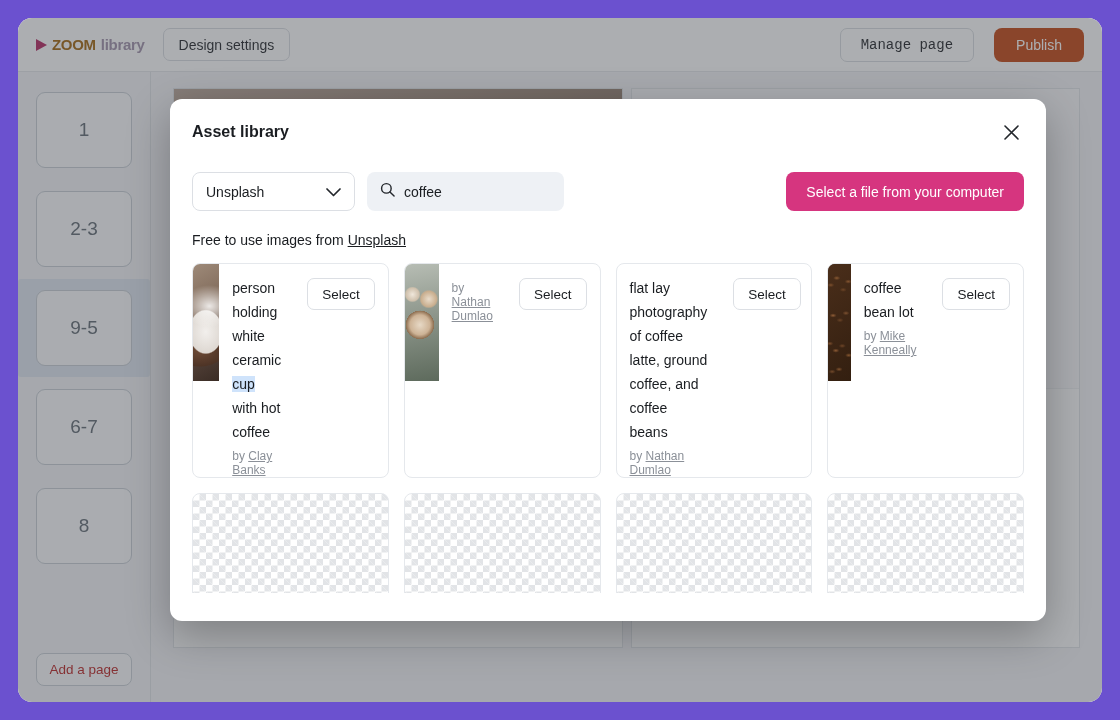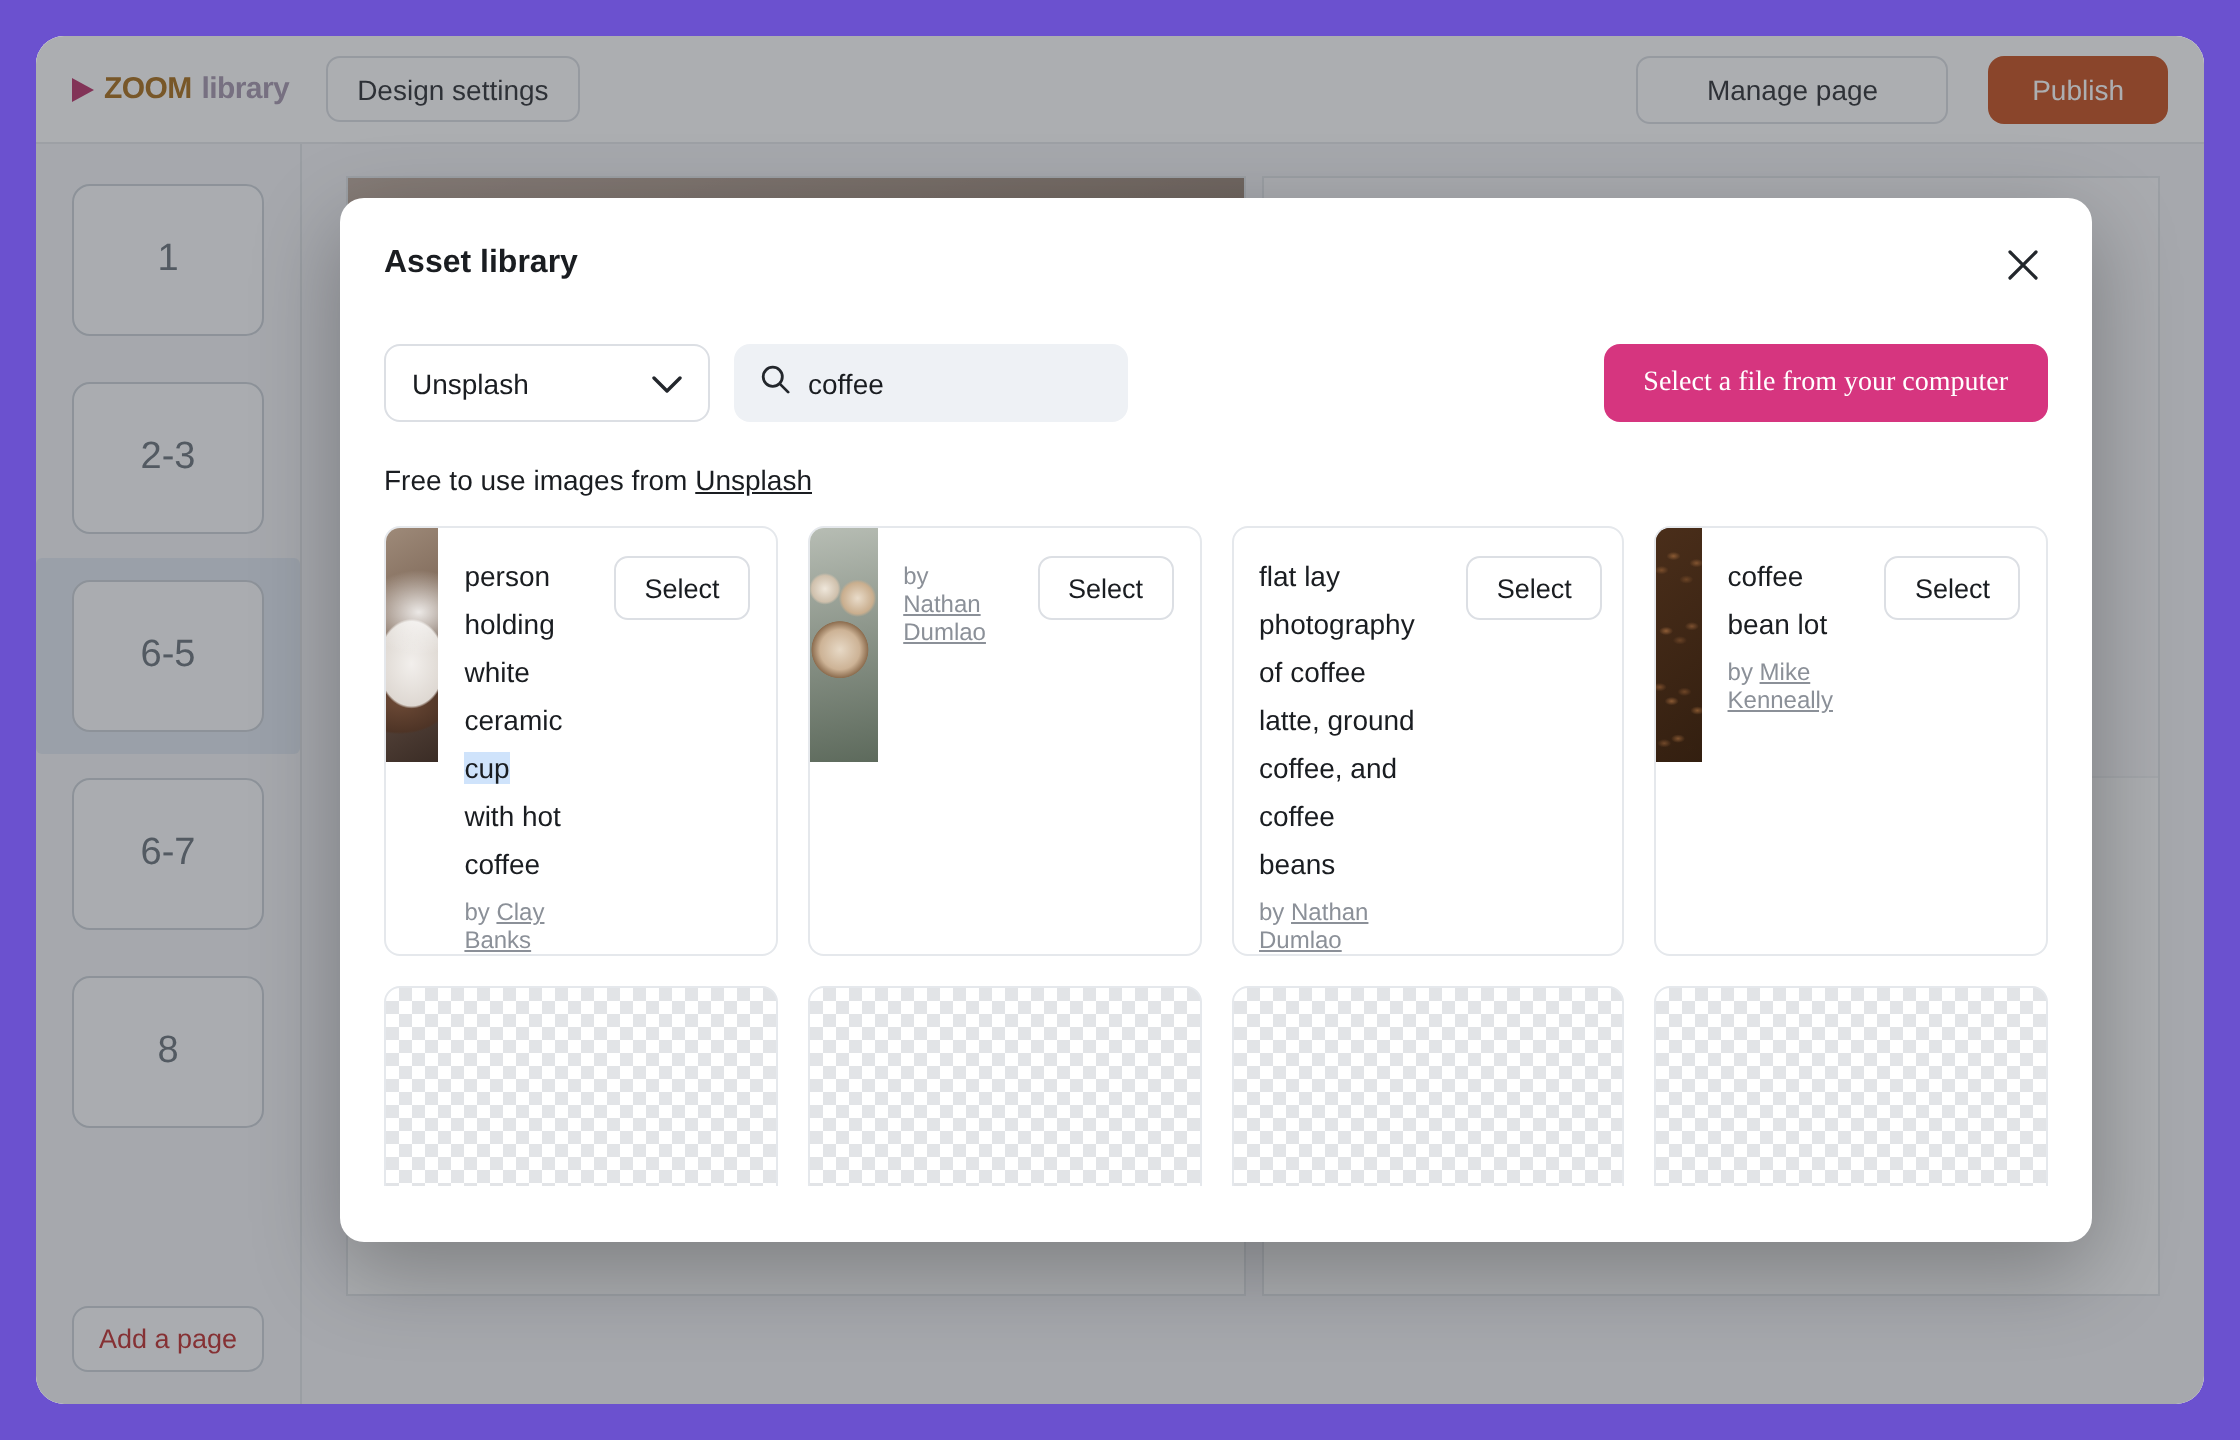--- a/index.html
+++ b/index.html
@@ -73,29 +73,30 @@
   }
 
   .topbar-right {
     margin-left: auto;
     display: flex;
     align-items: center;
     gap: 20px;
   }
   .manage-page-btn {
     height: 34px;
-    padding: 0 34px;
+    padding: 0 20px;
     display: flex;
     align-items: center;
     font-size: 14px;
     color: #1a1d21;
     background: #fff;
     border: 1px solid #d8dbe0;
     border-radius: 7px;
     cursor: pointer;
+    font-family: Liberation Mono, monospace;
   }
   .publish-btn {
     height: 34px;
     padding: 0 22px;
     display: flex;
     align-items: center;
     font-size: 14px;
     color: #fff;
     background: #c2410c;
     border: none;
@@ -315,21 +316,21 @@
   .pick-file-btn {
     margin-left: auto;
     height: 39px;
     padding: 0 20px;
     background: #d6357f;
     color: #fff;
     border: none;
     border-radius: 8px;
     font-size: 14px;
     cursor: pointer;
-    font-family: Liberation Serif, serif;
+    font-family: Liberation Sans, sans-serif;
   }
 
   .attribution {
     padding: 21px 22px 0 22px;
     font-size: 14px;
     color: #1a1d21;
   }
   .attribution a {
     color: #1a1d21;
     text-decoration: underline;
@@ -465,21 +466,21 @@
     <div class="app-body">
 
       <div class="pages-rail">
         <div class="page-slot">
           <div class="page-thumb">1</div>
         </div>
         <div class="page-slot">
           <div class="page-thumb">2-3</div>
         </div>
         <div class="page-slot selected">
-          <div class="page-thumb">6-5</div>
+          <div class="page-thumb">9-5</div>
         </div>
         <div class="page-slot">
           <div class="page-thumb">6-7</div>
         </div>
         <div class="page-slot">
           <div class="page-thumb">8</div>
         </div>
 
         <div class="add-page-wrap">
           <button class="add-page-btn">Add a page</button>

